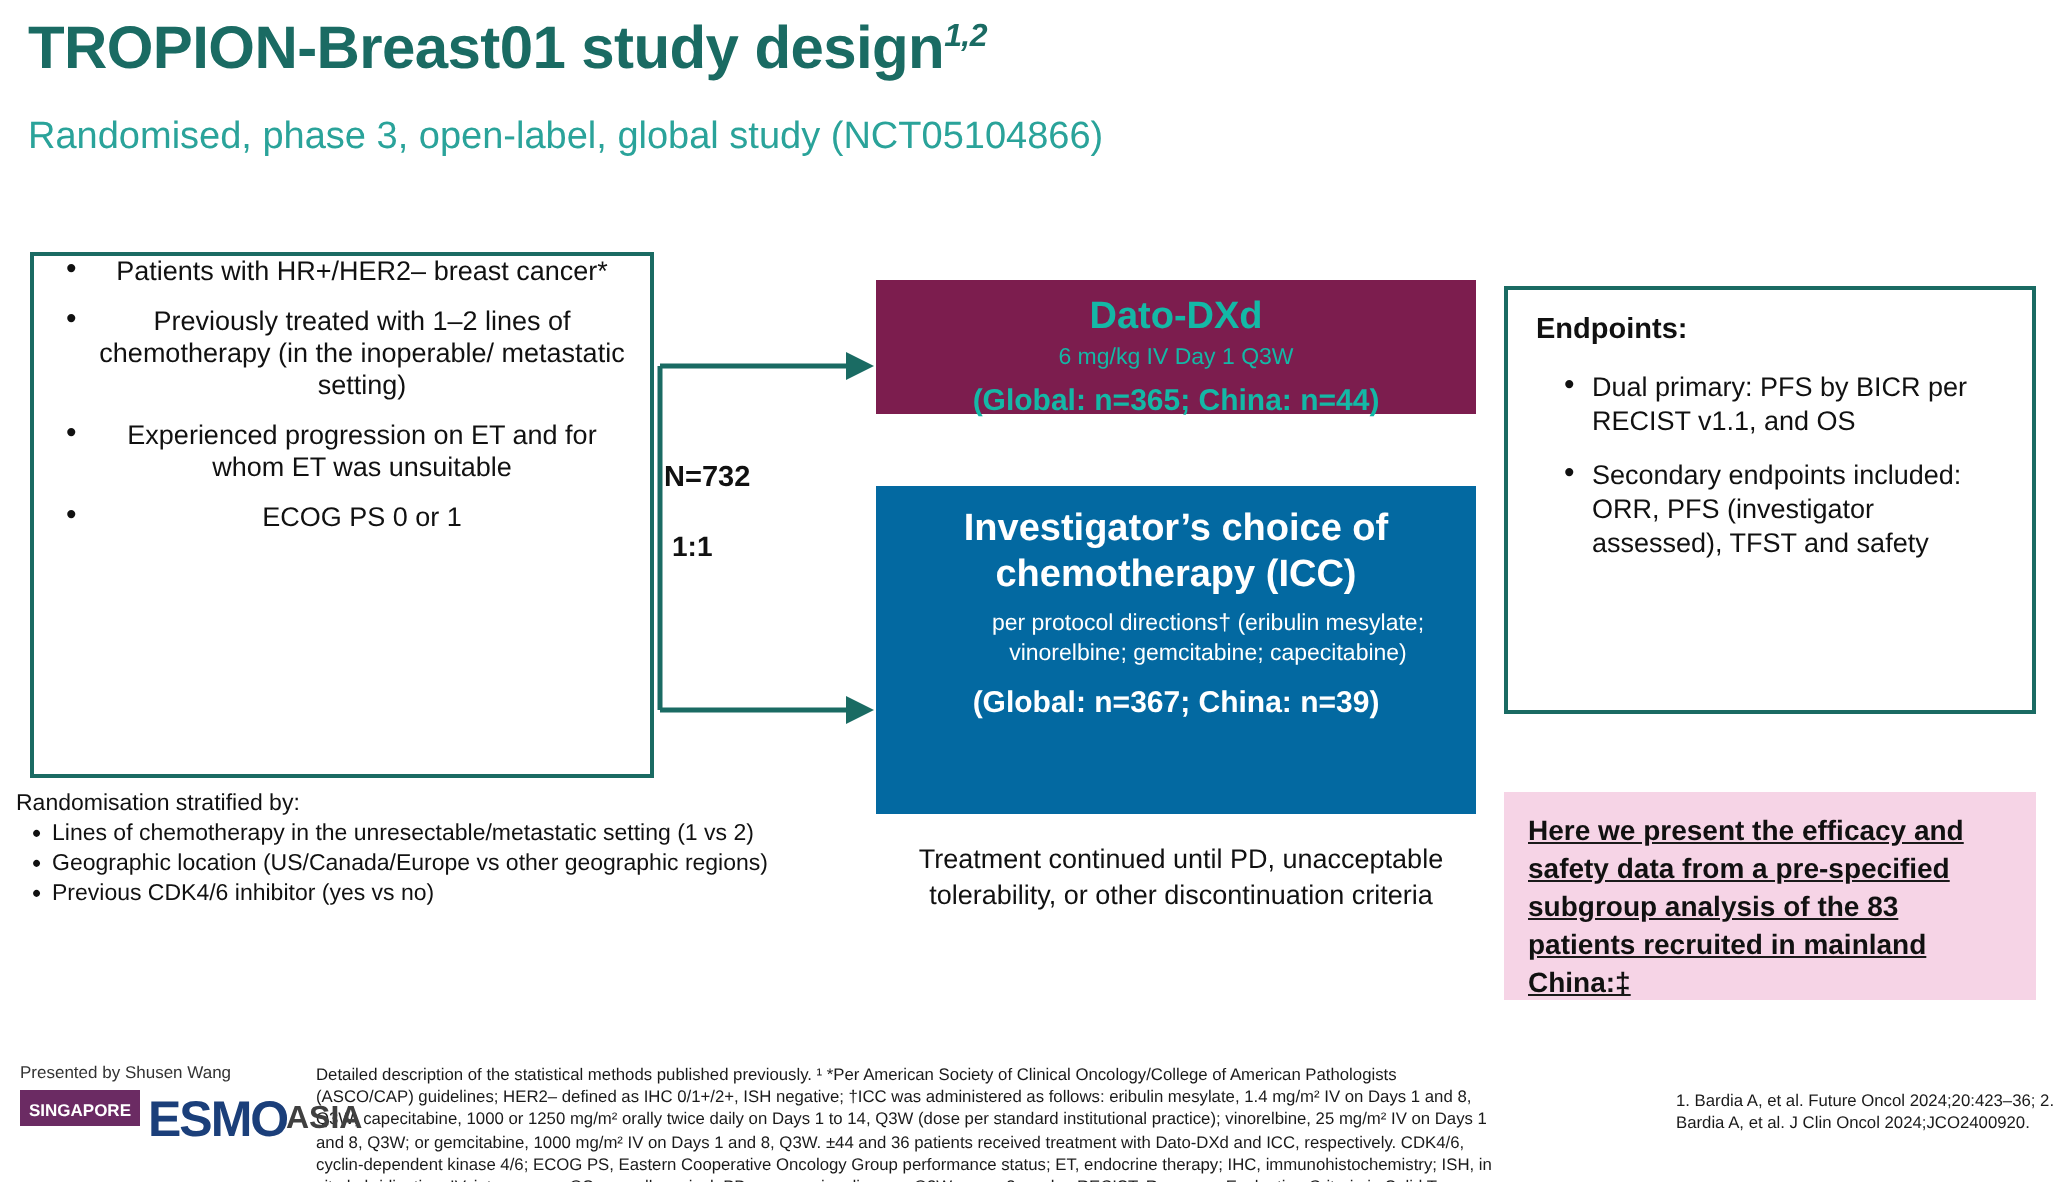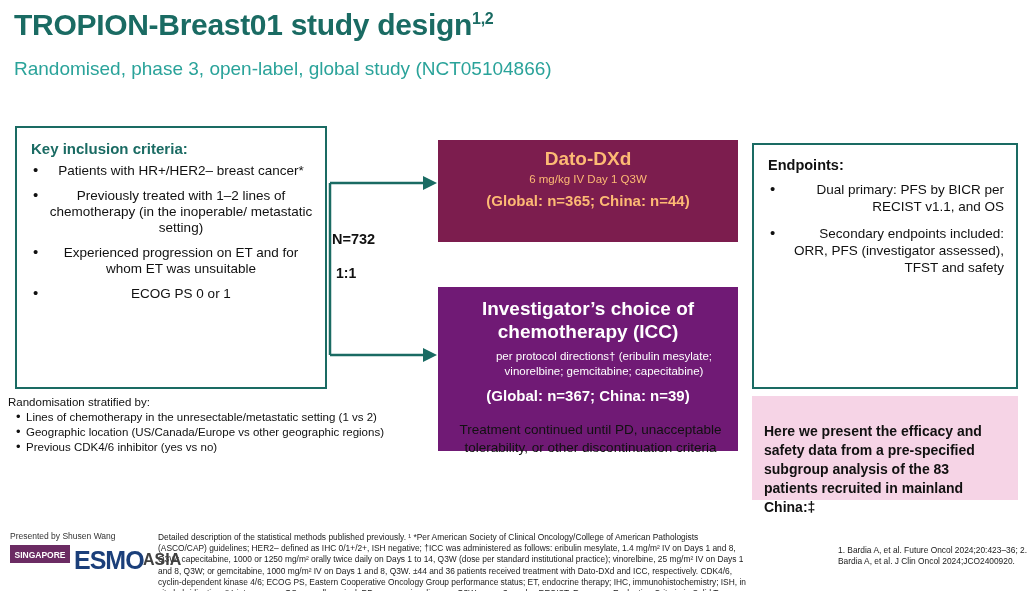--- a/index.html
+++ b/index.html
@@ -9,21 +9,21 @@
     font-family:"Liberation Sans", sans-serif;
     color:#1a1a1a;
     position:relative;
     overflow:hidden;
   }
   .title {
     position:absolute; left:14px; top:8px;
     font-size:30px; font-weight:bold; color:#1a6b63;
     letter-spacing:-0.3px;
   }
-  .title sup { font-size:16px; font-weight:bold; }
+  .title sup { font-size:16px; font-weight:bold;font-style:italic; }
   .subtitle {
     position:absolute; left:14px; top:58px;
     font-size:19px; color:#2aa39a; font-weight:normal;
   }
 
   
   .incl-box {
     position:absolute; left:15px; top:126px; width:312px; height:263px;
     border:2px solid #1a6b63; background:#ffffff;
     box-sizing:border-box;
@@ -48,62 +48,62 @@
     font-size:14.5px; font-weight:bold; color:#111;
   }
   .ratio-label {
     position:absolute; left:336px; top:265px;
     font-size:14px; font-weight:bold; color:#111;
   }
   .conn { position:absolute; left:325px; top:160px; }
 
   
   .dato-box {
-    position:absolute; left:438px; top:140px; width:300px; height:102px;
-    background:#7c1d4e; color:#fdba74; text-align:center;
+    position:absolute; left:438px; top:140px; width:300px; height:67px;
+    background:#7c1d4e; color:#14b8a6; text-align:center;
     box-sizing:border-box; padding-top:8px;
   }
   .dato-title { font-size:19px; font-weight:bold; }
   .dato-sub { font-size:11.5px; margin-top:3px; }
   .dato-n { font-size:15px; font-weight:bold; margin-top:7px; }
 
   
   .icc-box {
     position:absolute; left:438px; top:243px; width:300px; height:164px;
-    background:#701a75; color:#ffffff; text-align:center;
-    box-sizing:border-box; padding-top:10px;margin-top:44px;
+    background:#0369a1; color:#ffffff; text-align:center;
+    box-sizing:border-box; padding-top:10px;
   }
   .icc-title { font-size:19px; font-weight:bold; line-height:23px; }
   .icc-sub { font-size:11.5px; margin-top:6px; line-height:15px;padding-left:32px; }
   .icc-n { font-size:15px; font-weight:bold; margin-top:8px; }
 
   .treat-note {
     position:absolute; left:438px; top:421px; width:305px;
     text-align:center; font-size:13.5px; line-height:18px; color:#111;
   }
 
   
   .endp-box {
-    position:absolute; left:752px; top:143px; width:266px; height:246px;
+    position:absolute; left:752px; top:143px; width:266px; height:214px;
     border:2px solid #1a6b63; background:#ffffff; box-sizing:border-box;
   }
   .endp-title { font-size:14.5px; font-weight:bold; margin:12px 0 8px 14px; color:#111; }
-  .endp-list { margin:0; padding:0 12px 0 30px; list-style:none;text-align:right; }
+  .endp-list { margin:12px; padding:0 12px 0 30px; list-style:none; }
   .endp-list li {
     position:relative; font-size:13.5px; line-height:17px;
     margin-bottom:10px; color:#111;
   }
   .endp-list li:before {
     content:"\2022"; position:absolute; left:-14px; top:-1px; font-size:15px;
   }
 
   
   .pink-box {
     position:absolute; left:752px; top:396px; width:266px; height:104px;
-    background:#f6d4e6; box-sizing:border-box; padding:26px 12px 0 12px;
+    background:#f6d4e6; box-sizing:border-box; padding:10px 12px 0 12px;text-decoration:underline;
   }
   .pink-text { font-size:14px; font-weight:bold; color:#111; line-height:19px; }
 
   
   .strat { position:absolute; left:8px; top:396px; width:400px; }
   .strat-title { font-size:11.5px; color:#111; margin-bottom:2px; }
   .strat-list { margin:0; padding:0 0 0 18px; list-style:none; }
   .strat-list li {
     position:relative; font-size:11.5px; line-height:15px; color:#111;
   }
@@ -143,21 +143,20 @@
 </style>
 </head>
 <body>
 
 <div class="title">
   <span>TROPION-Breast01 study design</span><sup>1,2</sup>
 </div>
 <div class="subtitle">Randomised, phase 3, open-label, global study (NCT05104866)</div>
 
 <div class="incl-box">
-  <div class="incl-title">Key inclusion criteria:</div>
   <ul class="incl-list">
     <li>Patients with HR+/HER2– breast cancer*</li>
     <li>Previously treated with 1–2 lines of chemotherapy (in the inoperable/ metastatic setting)</li>
     <li>Experienced progression on ET and for whom ET was unsuitable</li>
     <li>ECOG PS 0 or 1</li>
   </ul>
 </div>
 
 <svg class="conn" width="120" height="260">
 

